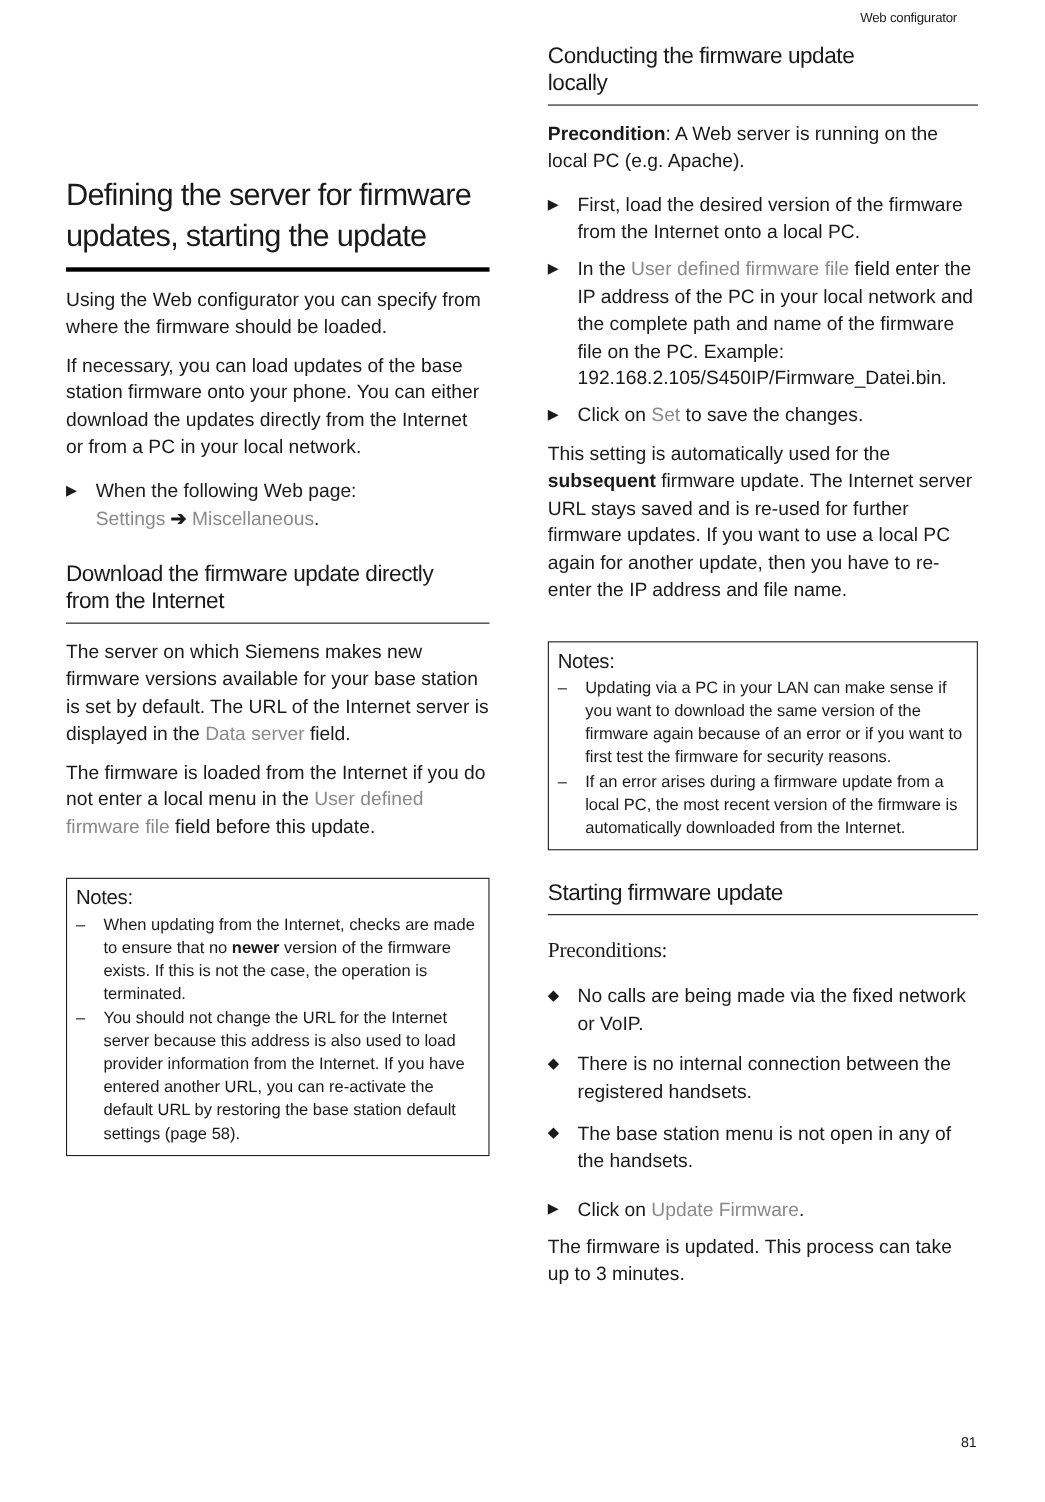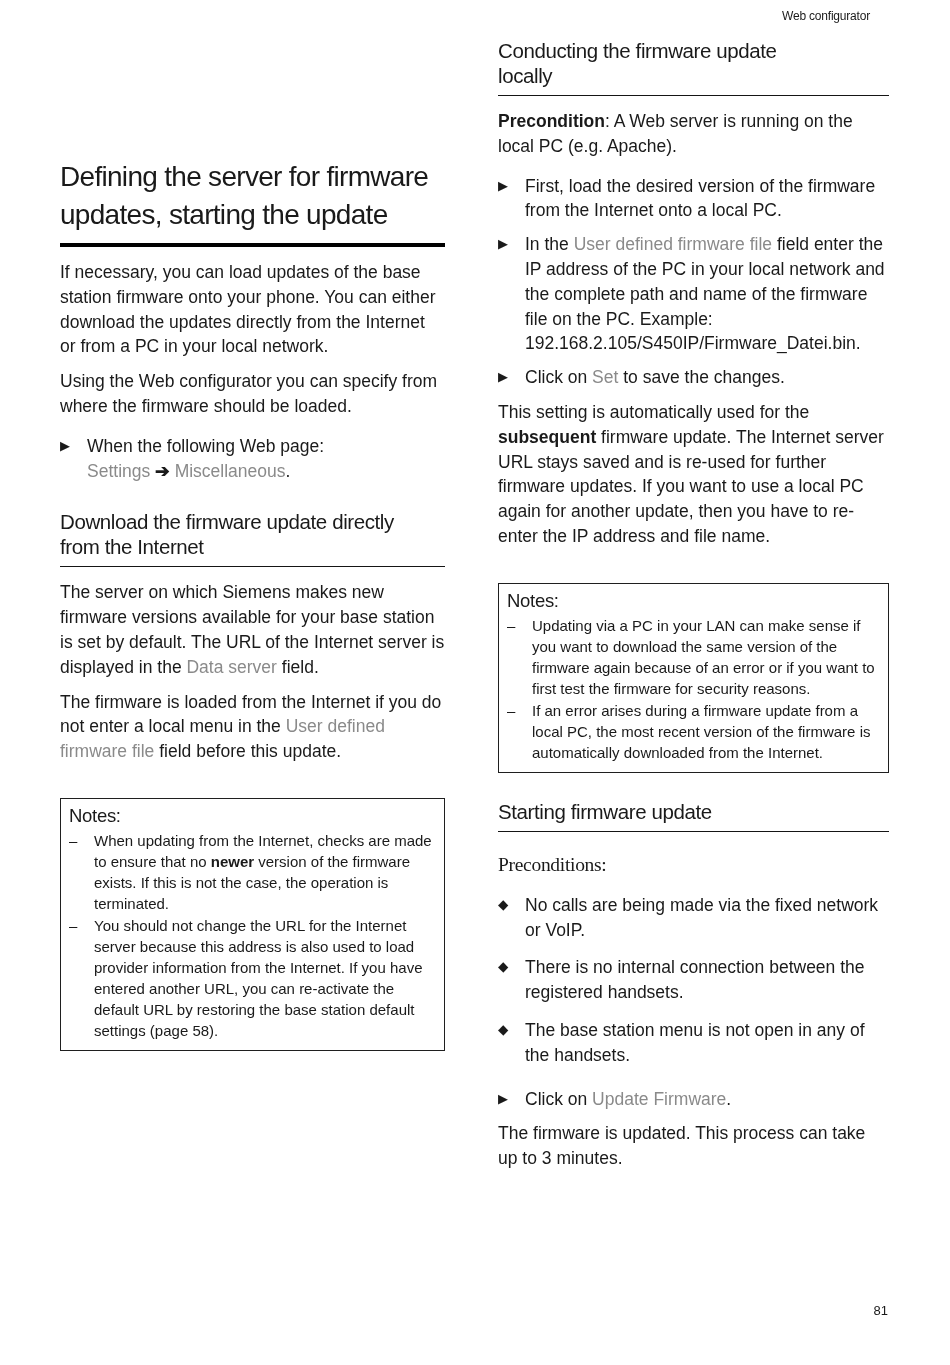--- a/index.html
+++ b/index.html
@@ -92,22 +92,22 @@
 </style>
 </head>
 <body style="--text: #1a1a1a; --muted: #8a8a8a;">
 
 <div class="running-header">Web configurator</div>
 
 <div class="columns">
   <div class="col left">
       <h1 class="b-h1">Defining the server for firmware
 updates, starting the update</h1>
+      <p class="b-p"><span>Using the Web configurator you can specify from where the firmware should be loaded.</span></p>
       <p class="b-p"><span>If necessary, you can load updates of the base station firmware onto your phone. You can either download the updates directly from the Internet or from a PC in your local network.</span></p>
-      <p class="b-p"><span>Using the Web configurator you can specify from where the firmware should be loaded.</span></p>
       <div class="b-bullet arrow">
         <span class="marker">▶</span>
         <div class="content"><span>When the following Web page:</span><br><span class="seg-gray">Settings</span><span class="seg-arrow"> ➔ </span><span class="seg-gray">Miscellaneous</span><span>.</span></div>
       </div>
       <h2 class="b-h2">Download the firmware update directly
 from the Internet</h2>
       <p class="b-p"><span>The server on which Siemens makes new firmware versions available for your base station is set by default. The URL of the Internet server is displayed in the </span><span class="seg-gray">Data server</span><span> field.</span></p>
       <p class="b-p"><span>The firmware is loaded from the Internet if you do not enter a local menu in the </span><span class="seg-gray">User defined firmware file</span><span> field before this update.</span></p>
       <div class="b-notes">
         <div class="notes-title">Notes:</div>

